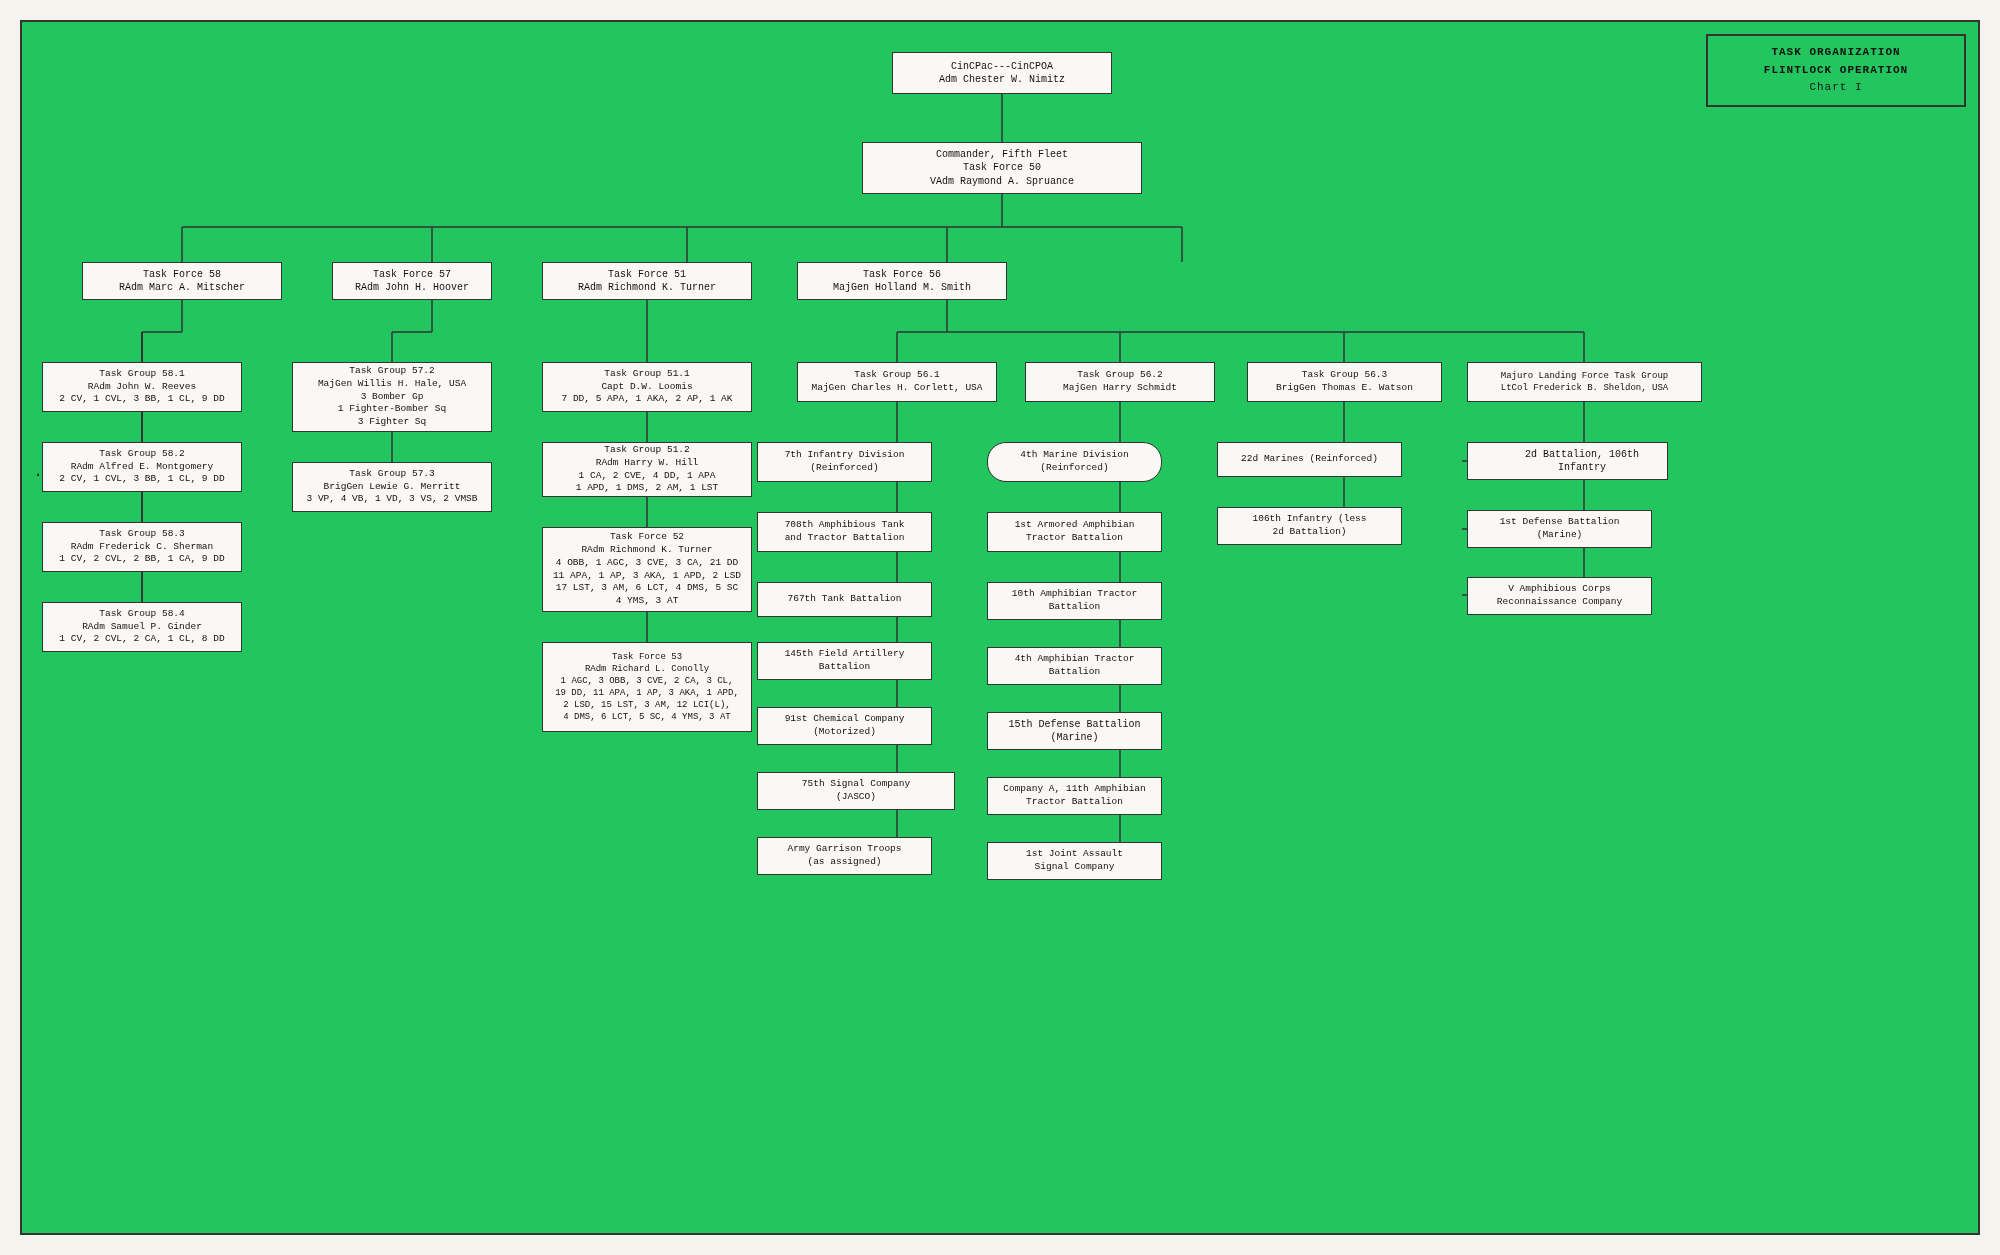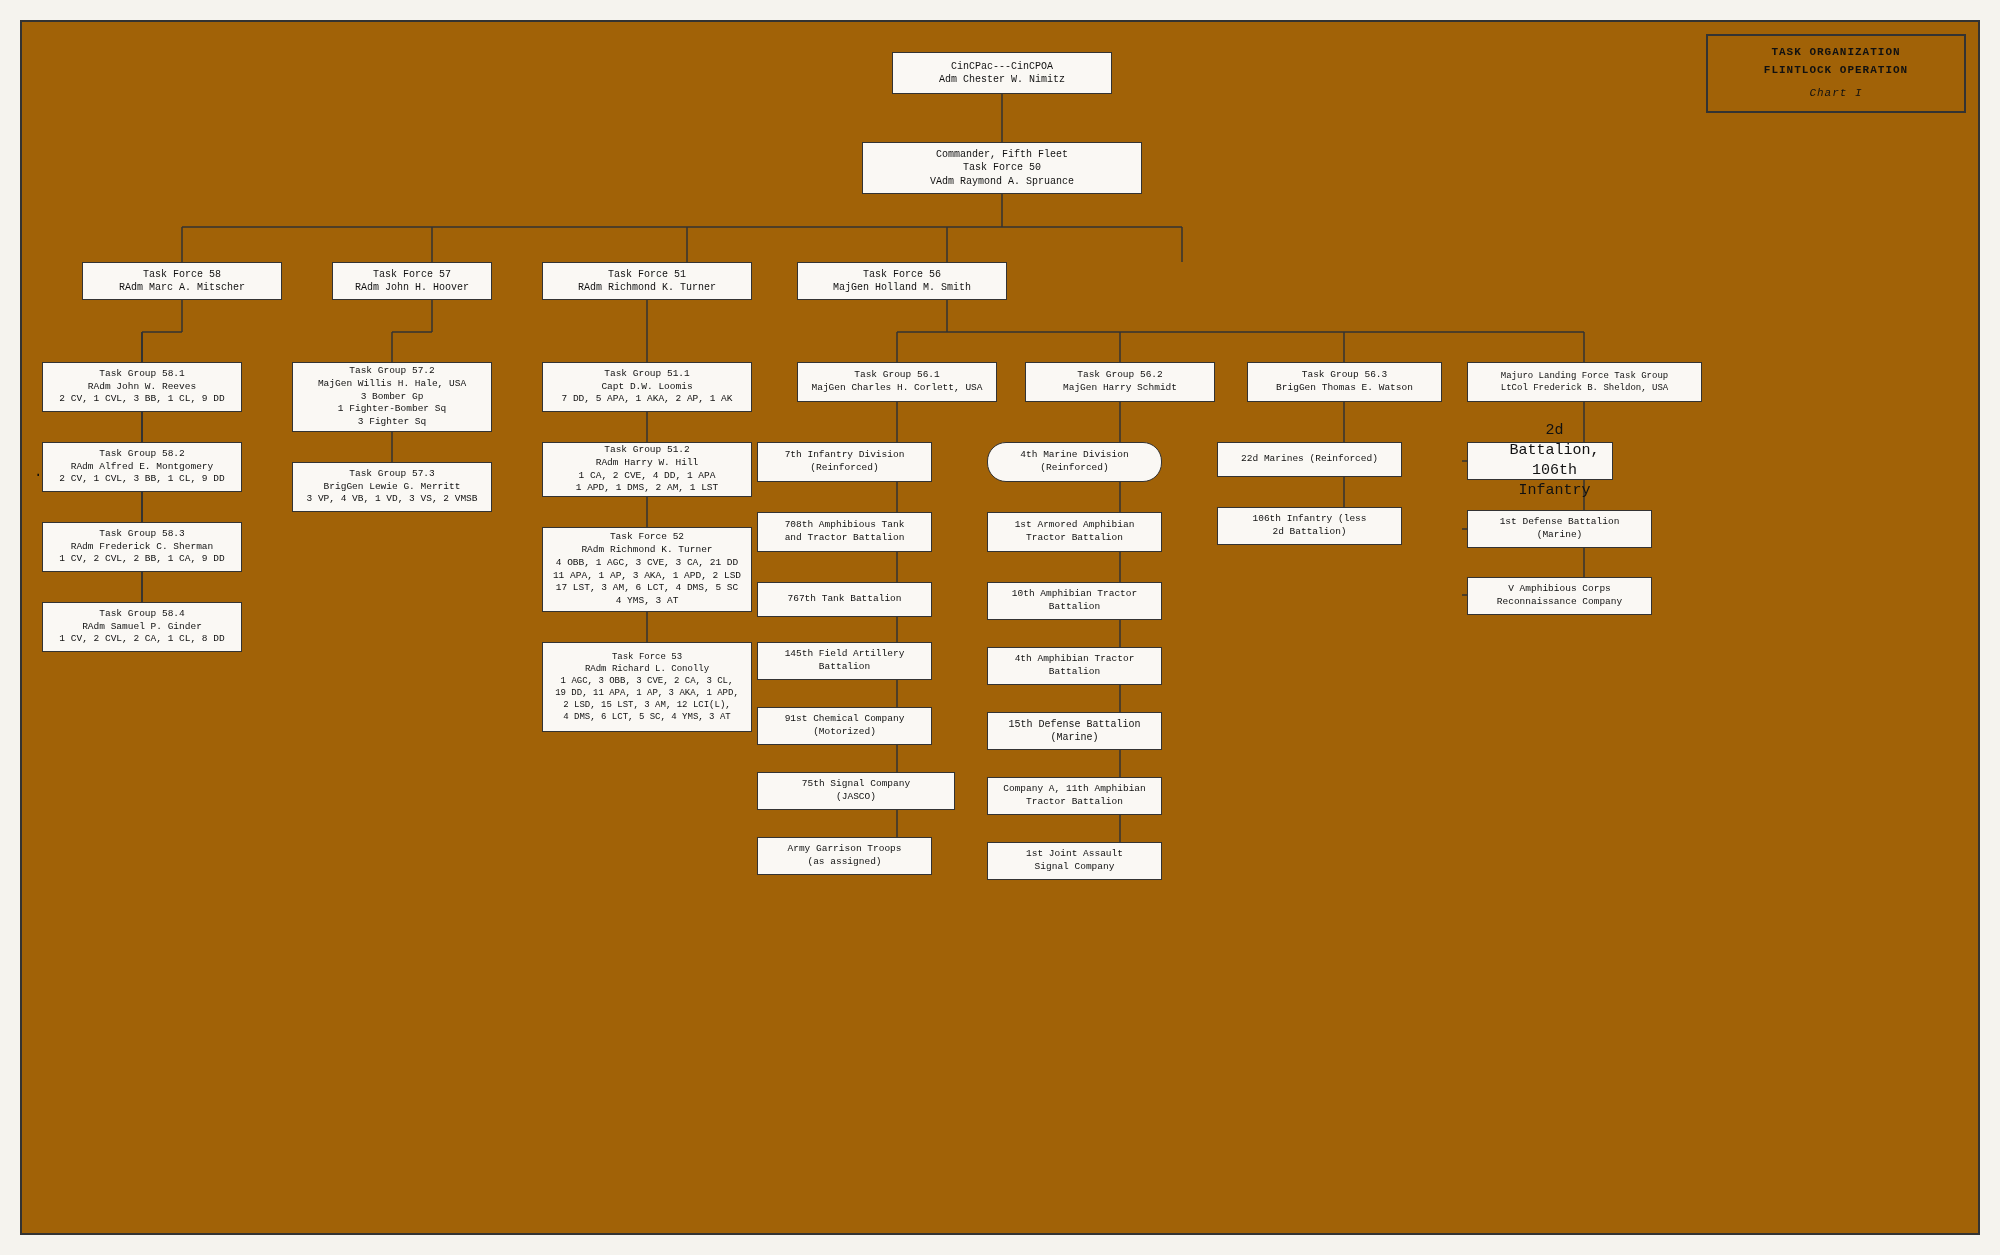--- a/index.html
+++ b/index.html
@@ -11,21 +11,21 @@
       width: 2000px;
       min-height: 1255px;
       position: relative;
       overflow: hidden;
     }
     .page {
       width: 1960px;
       min-height: 1215px;
       margin: 20px;
       border: 2px solid #333;
-      background: #a16207;
+      background: #22c55e;
       position: relative;
       padding: 10px;
     }
     
     .title-box {
       position: absolute;
       top: 10px;
       right: 10px;
       border: 2px solid #333;
       padding: 8px 20px;
@@ -61,21 +61,21 @@
     }
   </style>
 </head>
 <body>
 
 <div class="page">
 
   <div class="title-box" style="position:absolute;top:12px;right:12px;width:260px;">
     <div style="font-size:11px;letter-spacing:1px;font-weight:bold;">TASK  ORGANIZATION</div>
     <div style="font-size:11px;letter-spacing:1px;font-weight:bold;">FLINTLOCK OPERATION</div>
-    <div style="margin-top:6px;font-style:italic;">Chart  I</div>
+    <div style="">Chart  I</div>
   </div>
 
   <svg class="connector-svg">
 
     <line x1="980" y1="72" x2="980" y2="120"></line>
 
     <line x1="980" y1="172" x2="980" y2="205"></line>
     <line x1="160" y1="205" x2="1160" y2="205"></line>
 
     <line x1="160" y1="205" x2="160" y2="240"></line>
@@ -304,21 +304,21 @@
   </div>
 
   <div class="box" style="left:1195px;top:420px;width:185px;height:35px;font-size:9.5px;">
     <span>22d Marines (Reinforced)</span>
   </div>
 
   <div class="box" style="left:1195px;top:485px;width:185px;height:38px;font-size:9.5px;">
     <span>106th Infantry (less<br>2d Battalion)</span>
   </div>
 
-  <div class="box" style="left:1445px;top:420px;width:146px;height:38px;font-size:15px;padding-left:34px;">
+  <div class="box" style="left:1445px;top:420px;width:201px;height:38px;font-size:10px;padding-left:34px;">
     <span>2d Battalion, 106th<br>Infantry</span>
   </div>
 
   <div class="box" style="left:1445px;top:488px;width:185px;height:38px;font-size:9.5px;text-align:center;">
     <span>1st Defense Battalion<br>(Marine)</span>
   </div>
 
   <div class="box" style="left:1445px;top:555px;width:185px;height:38px;font-size:9.5px;">
     <span>V Amphibious Corps<br>Reconnaissance Company</span>
   </div>

